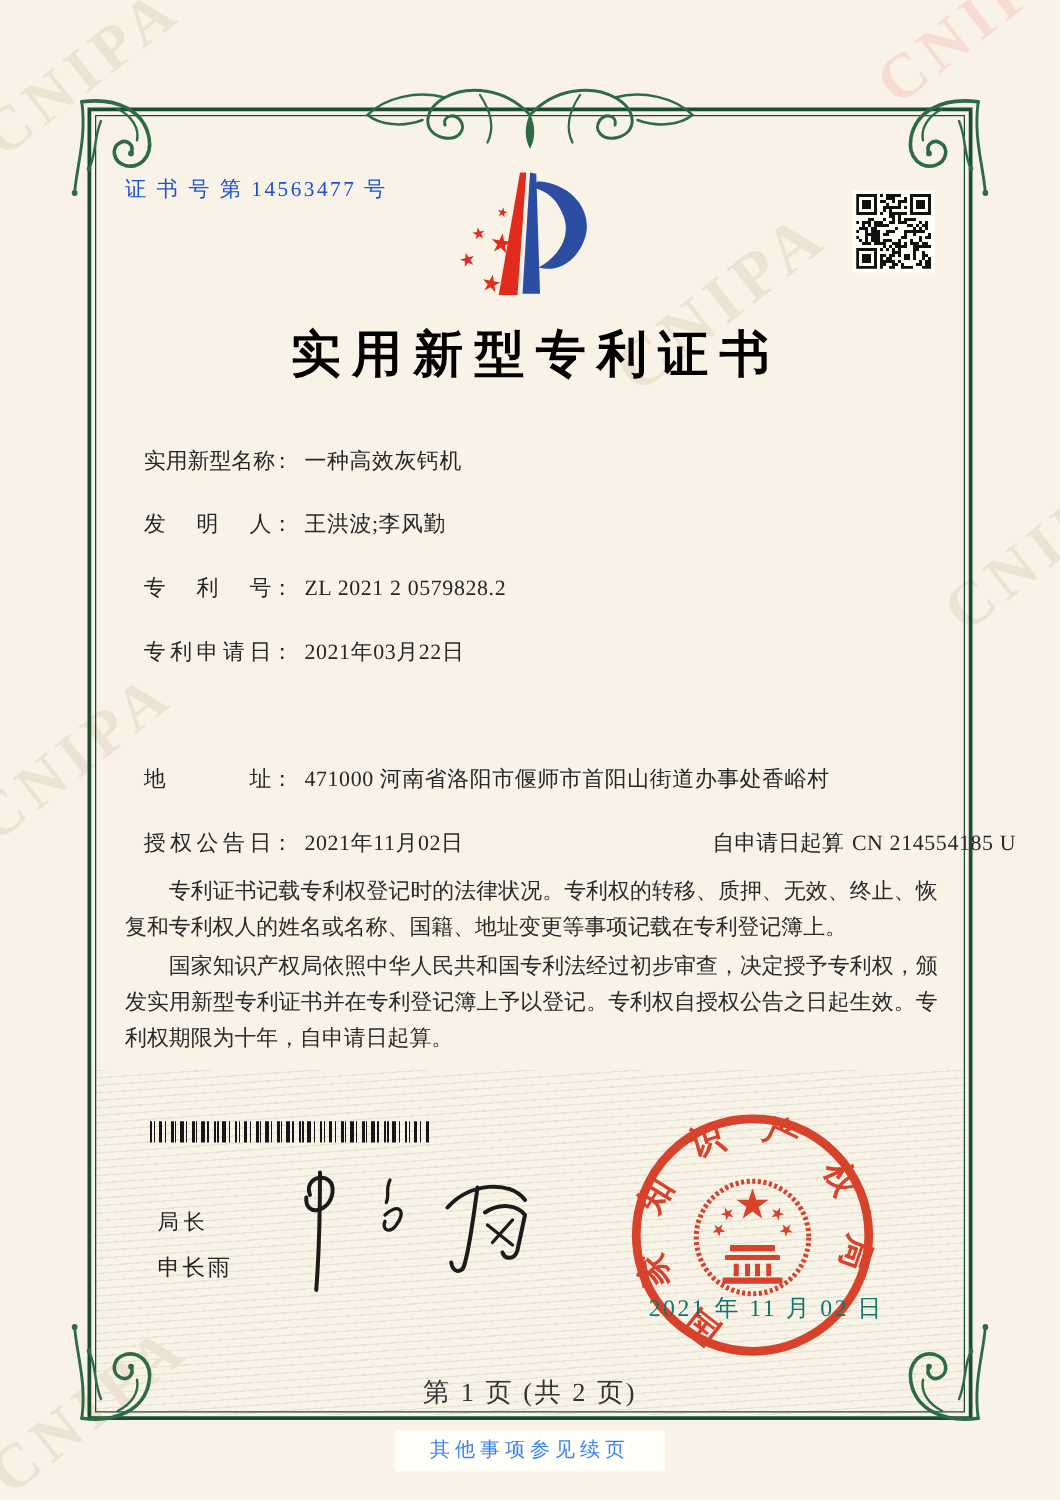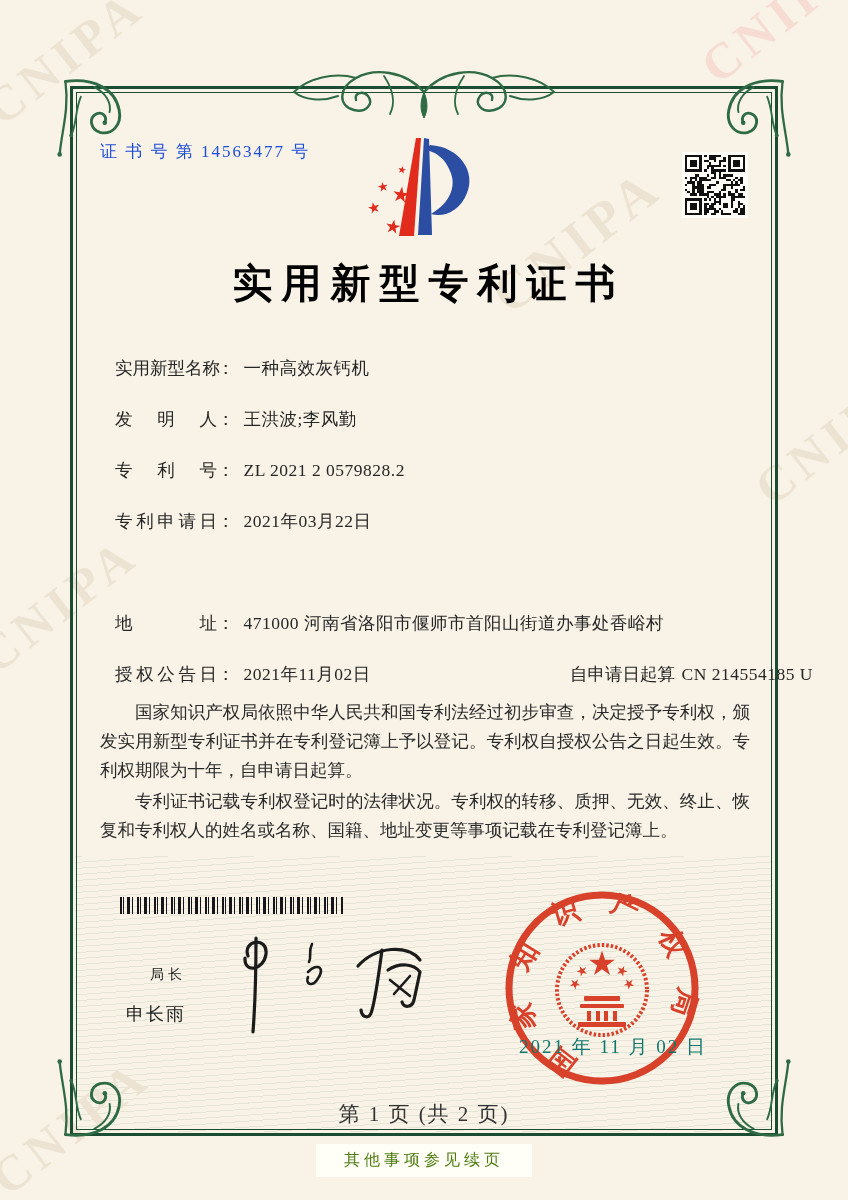--- a/index.html
+++ b/index.html
@@ -67,38 +67,38 @@
   .body-text p{margin:0 0 2px 0;text-indent:2em;}
   .barcode{
     position:absolute;left:120px;top:897px;width:224px;height:17px;
     background:
       repeating-linear-gradient(90deg,
         #16161a 0px,#16161a 2px,transparent 2px,transparent 3px,
         #16161a 3px,#16161a 4px,transparent 4px,transparent 7px,
         #16161a 7px,#16161a 10px,transparent 10px,transparent 12px,
         #16161a 12px,#16161a 13px,transparent 13px,transparent 17px);
   }
-  .director-label{position:absolute;left:126px;top:966px;font-size:14px;letter-spacing:4px;margin-left:24px;}
+  .director-label{position:absolute;left:126px;top:966px;font-size:17px;letter-spacing:4px;}
   .director-name{position:absolute;left:126px;top:1002px;font-size:18px;letter-spacing:2px;}
   .signature{position:absolute;left:212px;top:934px;width:240px;height:104px;}
   .seal{position:absolute;left:492px;top:878px;width:220px;height:220px;}
   .seal-date{
     position:absolute;left:508px;top:1034px;width:210px;text-align:center;
     font-size:19px;letter-spacing:2px;color:#0f766e;z-index:5;white-space:nowrap;
   }
   .page-number{
     position:absolute;left:0;right:0;top:1100px;text-align:center;
     font-size:21px;letter-spacing:2px;color:#333;
   }
   .footer-note{
     position:absolute;left:0;right:0;top:1144px;text-align:center;z-index:4;
   }
   .footer-note span{
     display:inline-block;background:#fffef7;padding:6px 28px;
-    font-size:16px;letter-spacing:4px;color:#4d7c0f;
+    font-size:16px;letter-spacing:4px;color:#3b82f6;
   }
 </style>
 </head>
 <body>
 
 <div class="waves"></div>
 
 <div class="wm wm-gray" style="left:-28px;top:28px;">CNIPA</div>
 <div class="wm wm-pink" style="left:688px;top:-14px;">CNIPA</div>
 <div class="wm wm-gray" style="left:478px;top:210px;font-size:54px;">CNIPA</div>
@@ -443,22 +443,22 @@
     <span class="field-label">地址</span><span class="field-colon">：</span><span class="field-value">471000 河南省洛阳市偃师市首阳山街道办事处香峪村</span>
   </div>
   <div class="field-row" style="top:662px">
     <span class="field-label">授权公告日</span><span class="field-colon">：</span><span class="field-value">2021年11月02日</span>
     <span class="grant-no-pair">
       <span class="field-label">自申请日起算</span><span class="field-colon">：</span><span class="field-value">CN 214554185 U</span>
     </span>
   </div>
 
   <div class="body-text">
+    <p>专利证书记载专利权登记时的法律状况。专利权的转移、质押、无效、终止、恢复和专利权人的姓名或名称、国籍、地址变更等事项记载在专利登记簿上。</p>
     <p>国家知识产权局依照中华人民共和国专利法经过初步审查，决定授予专利权，颁发实用新型专利证书并在专利登记簿上予以登记。专利权自授权公告之日起生效。专利权期限为十年，自申请日起算。</p>
-    <p>专利证书记载专利权登记时的法律状况。专利权的转移、质押、无效、终止、恢复和专利权人的姓名或名称、国籍、地址变更等事项记载在专利登记簿上。</p>
   </div>
 
   <div class="barcode"></div>
 
   <div class="director-label">局长</div>
   <div class="director-name">申长雨</div>
 
   <svg class="signature" viewBox="0 0 240 104">
     <g fill="none" stroke="#1b1b1b" stroke-width="3.2" stroke-linecap="round" stroke-linejoin="round">
       <path d="M36,22 C30,6 56,2 54,20 C52,36 32,40 33,24"></path>

